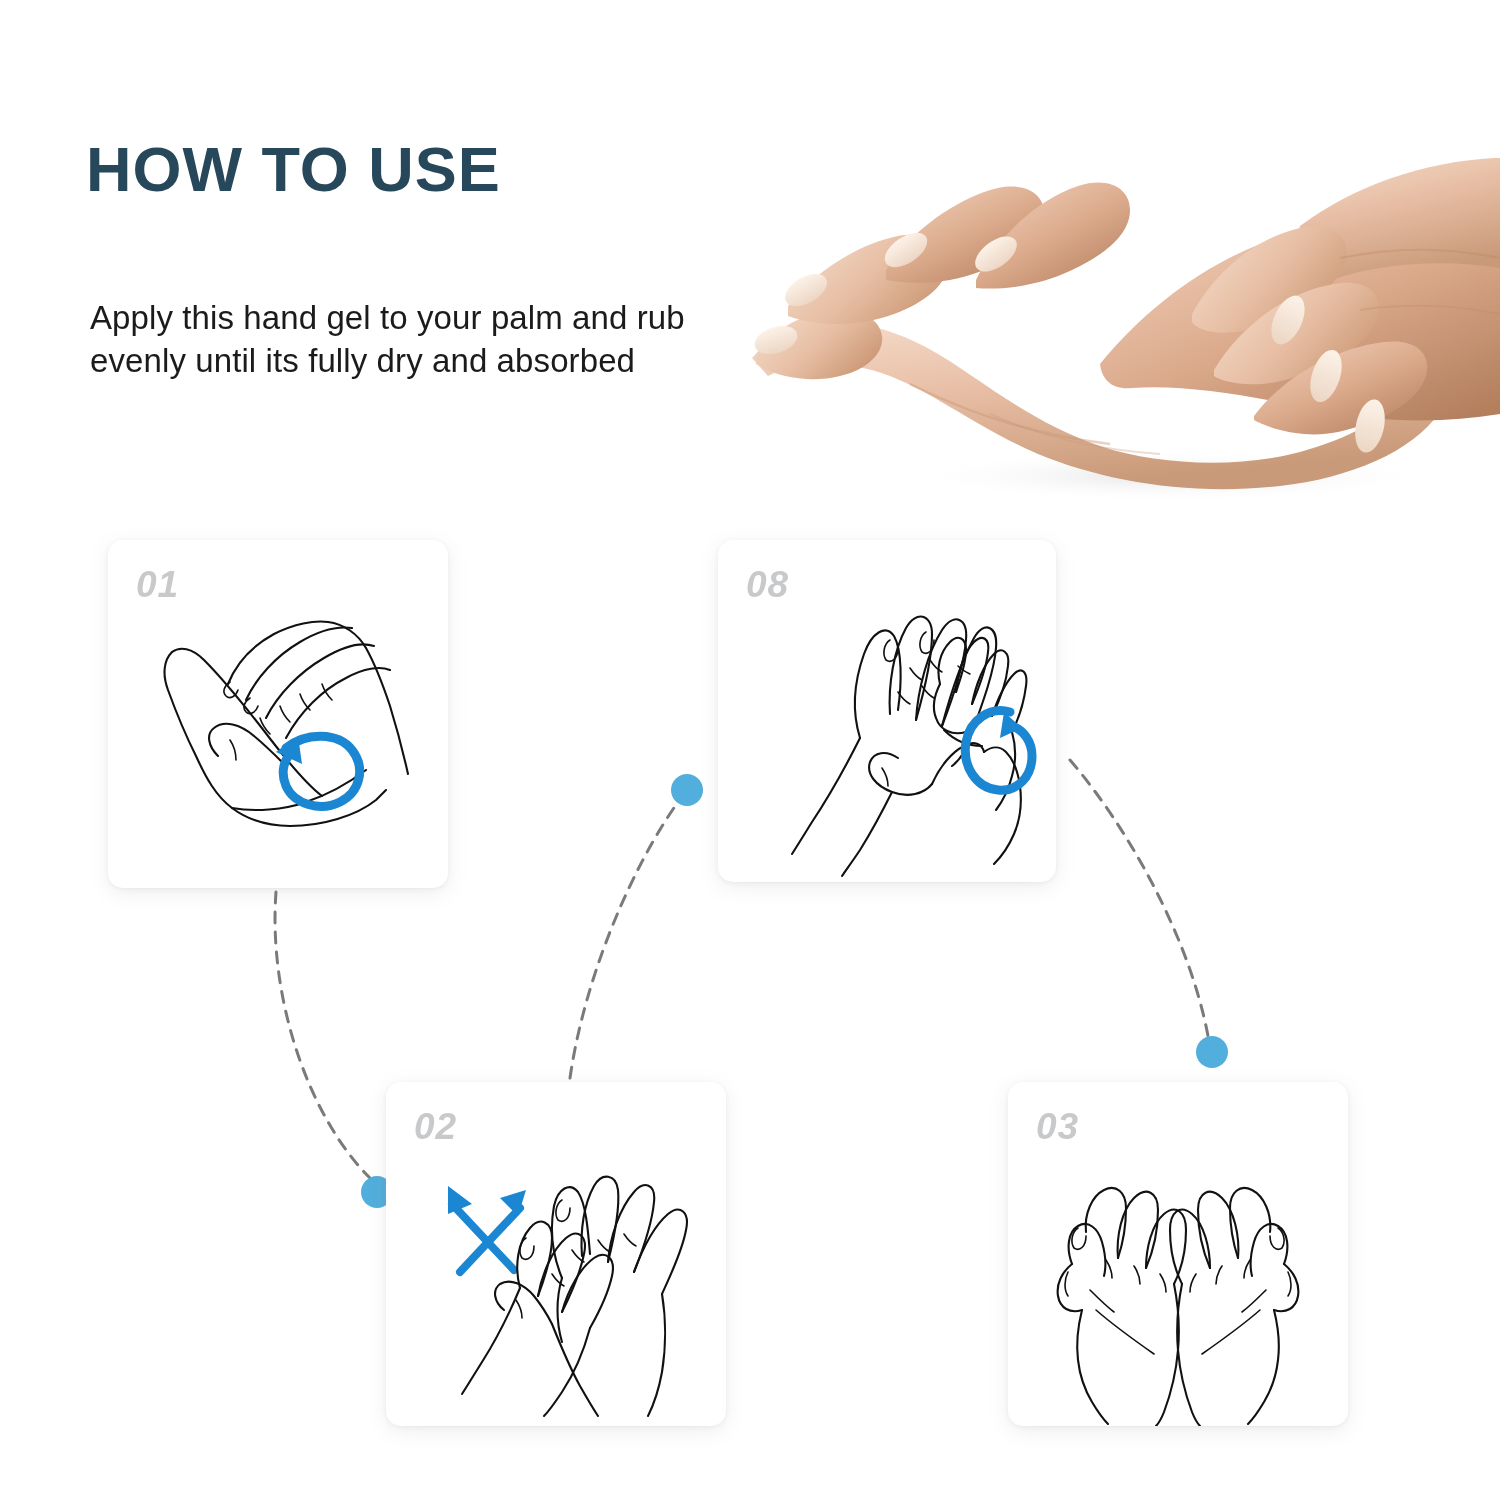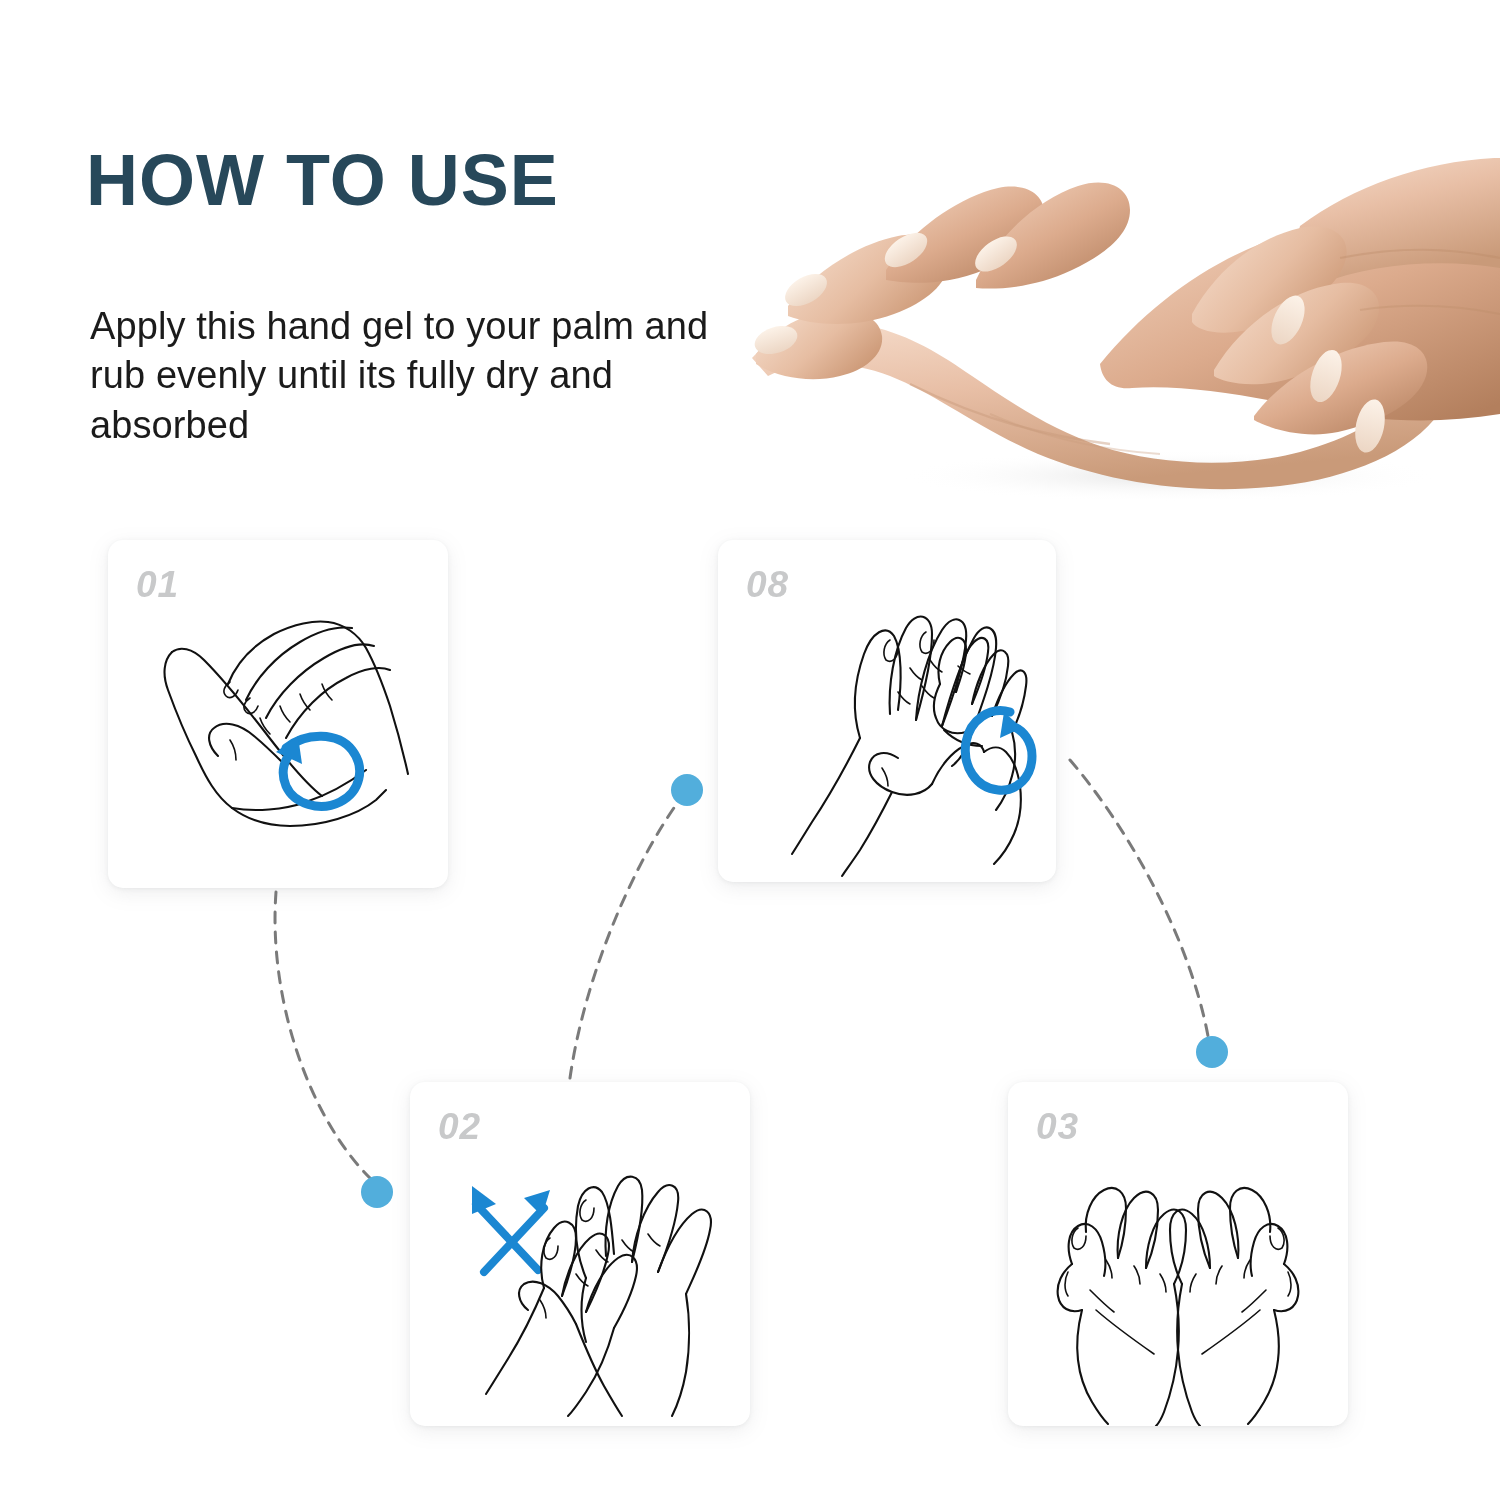--- a/index.html
+++ b/index.html
@@ -14,33 +14,33 @@
     background: #ffffff;
     overflow: hidden;
     font-family: "Liberation Sans", "DejaVu Sans", sans-serif;
   }
 
   
   #header-title {
     position: absolute;
     left: 86px;
     top: 96px;
-    font-size: 72px;
+    font-size: 63px;
     font-weight: bold;
     letter-spacing: 1px;
     color: #27485A;
     line-height: 1.0;
     white-space: nowrap;
   }
   #header-subtitle {
     position: absolute;
     left: 90px;
     top: 264px;
     width: 620px;
-    font-size: 38px;
+    font-size: 33px;
     font-weight: normal;
     color: #1b1b1b;
     line-height: 1.30;
     letter-spacing: 0.1px;
   }
 
   
   #hero-photo {
     position: absolute;
     left: 740px;
@@ -79,21 +79,21 @@
   }
   .step-art {
     position: absolute;
     left: 0;
     top: 0;
     width: 100%;
     height: 100%;
   }
 
   #card-01 { left: 108px; top: 540px;  width: 340px; height: 348px; }
-  #card-02 { left: 410px; top: 1082px; width: 340px; height: 344px; text-align: right; }
+  #card-02 { left: 386px; top: 1082px; width: 340px; height: 344px; text-align: right; }
   #card-03 { left: 718px; top: 540px;  width: 338px; height: 342px; }
   #card-04 { left: 1008px;top: 1082px; width: 340px; height: 344px; }
 
   .line-art { fill: none; stroke: #111111; stroke-width: 2.1;
               stroke-linecap: round; stroke-linejoin: round; }
   .line-art-thin { fill: none; stroke: #111111; stroke-width: 1.6;
               stroke-linecap: round; stroke-linejoin: round; }
 </style>
 </head>
 <body>

